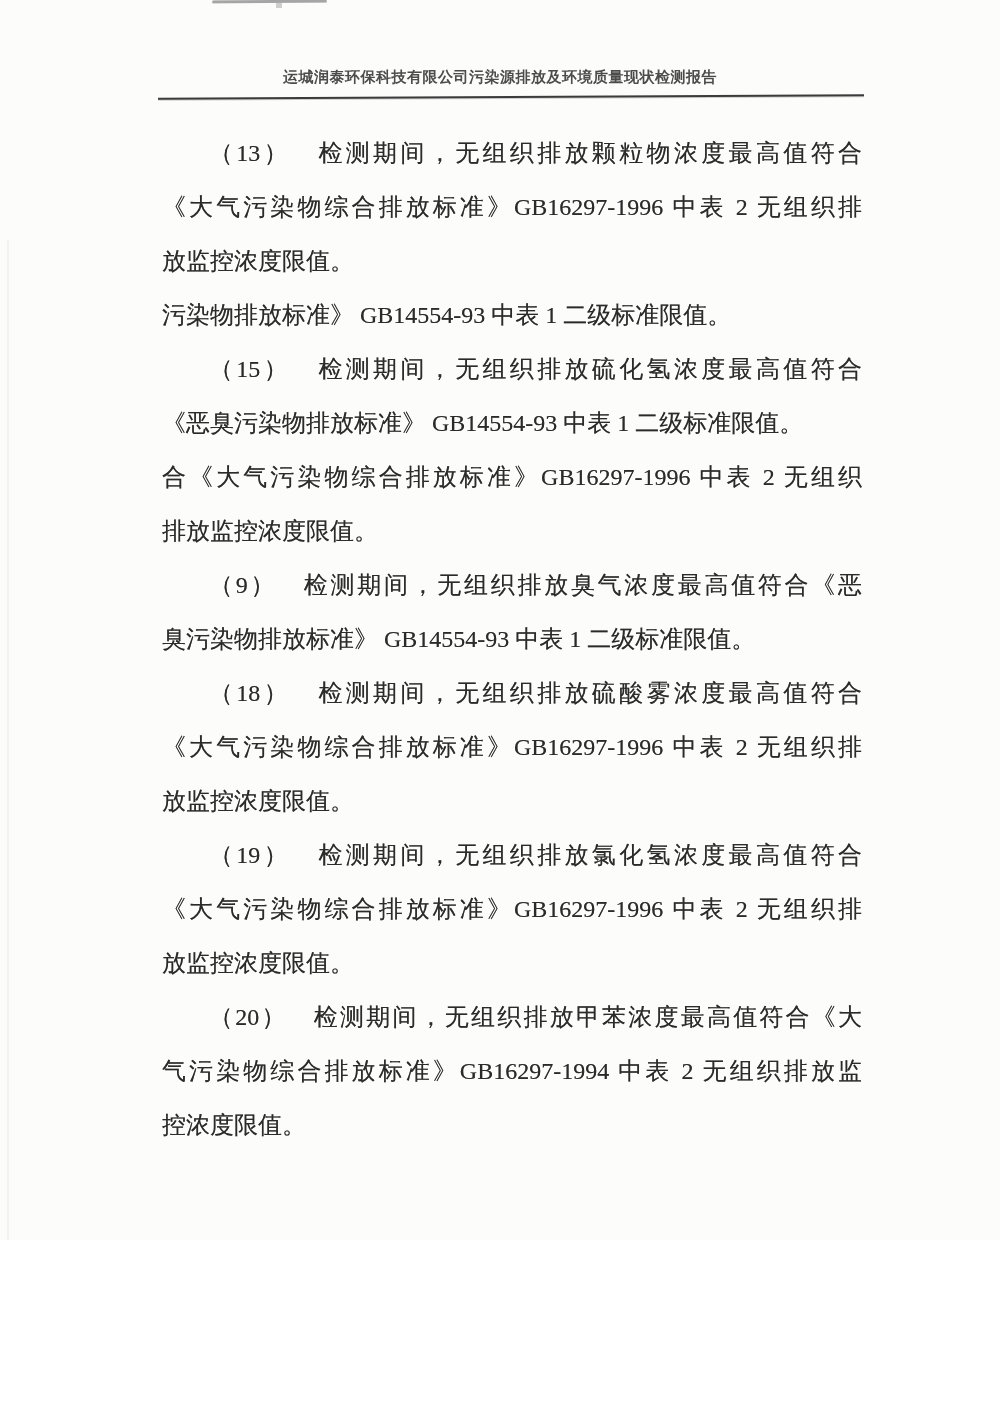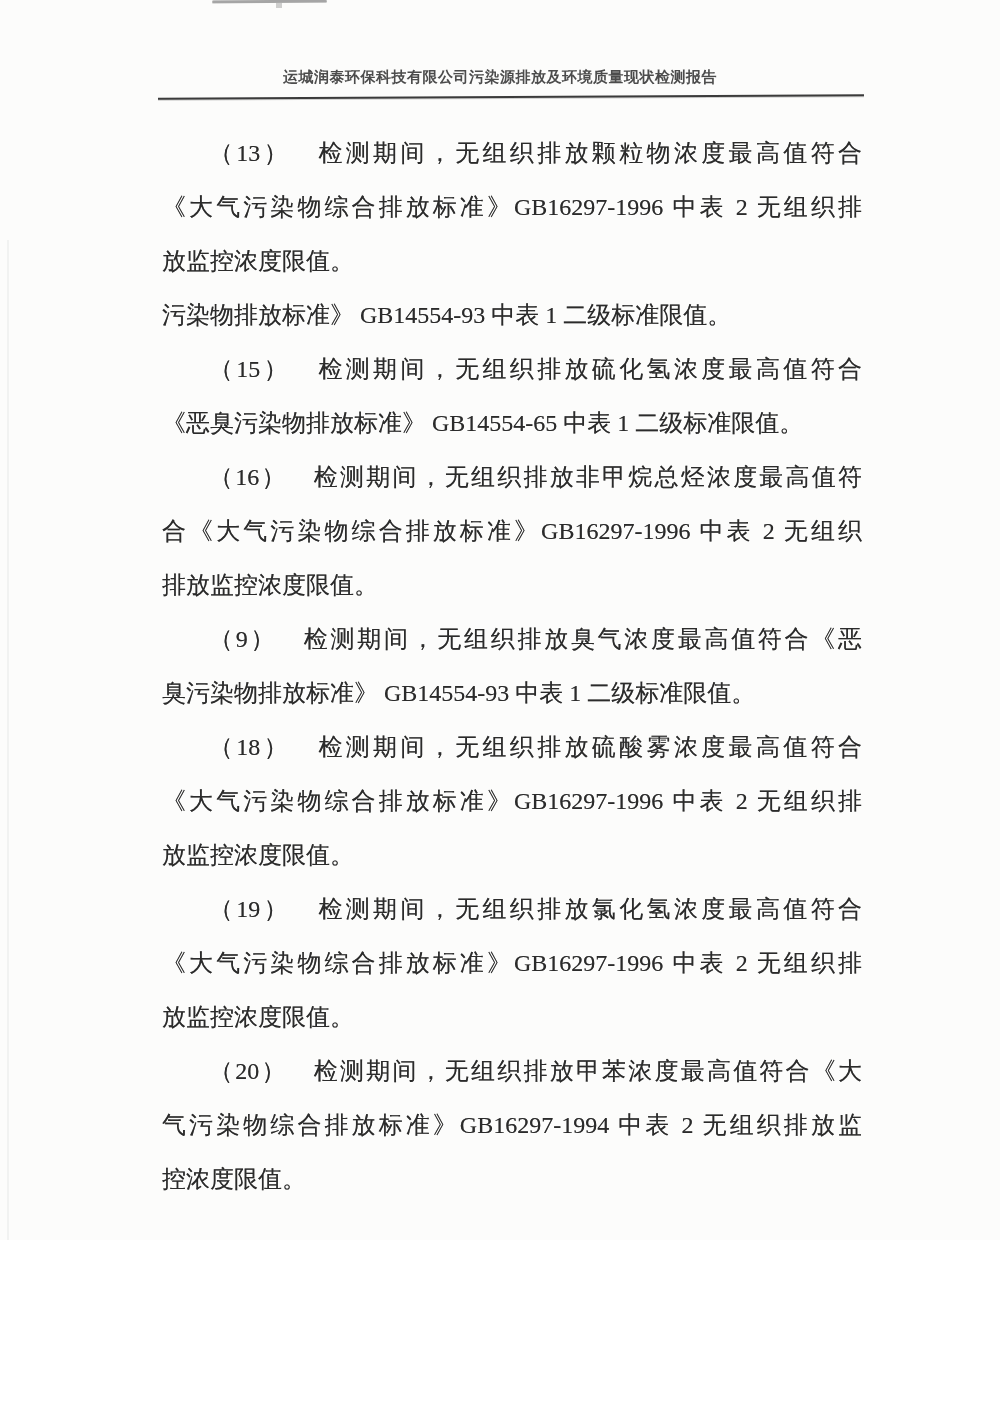--- a/index.html
+++ b/index.html
@@ -132,24 +132,23 @@
       <div class="para">
         <div class="line para-start">（13）　检测期间，无组织排放颗粒物浓度最高值符合</div>
         <div class="line">《大气污染物综合排放标准》GB16297-1996 中表 2 无组织排</div>
         <div class="line para-end">放监控浓度限值。</div>
       </div>
       <div class="para">
         <div class="line para-end">污染物排放标准》 GB14554-93 中表 1 二级标准限值。</div>
       </div>
       <div class="para">
         <div class="line para-start">（15）　检测期间，无组织排放硫化氢浓度最高值符合</div>
-        <div class="line para-end">《恶臭污染物排放标准》 GB14554-65 中表 1 二级标准限值。</div>
+        <div class="line para-end">《恶臭污染物排放标准》 GB14554-93 中表 1 二级标准限值。</div>
       </div>
       <div class="para">
-        <div class="line para-start">（16）　检测期间，无组织排放非甲烷总烃浓度最高值符</div>
         <div class="line">合《大气污染物综合排放标准》GB16297-1996 中表 2 无组织</div>
         <div class="line para-end">排放监控浓度限值。</div>
       </div>
       <div class="para">
         <div class="line para-start">（9）　检测期间，无组织排放臭气浓度最高值符合《恶</div>
         <div class="line para-end">臭污染物排放标准》 GB14554-93 中表 1 二级标准限值。</div>
       </div>
       <div class="para">
         <div class="line para-start">（18）　检测期间，无组织排放硫酸雾浓度最高值符合</div>
         <div class="line">《大气污染物综合排放标准》GB16297-1996 中表 2 无组织排</div>

